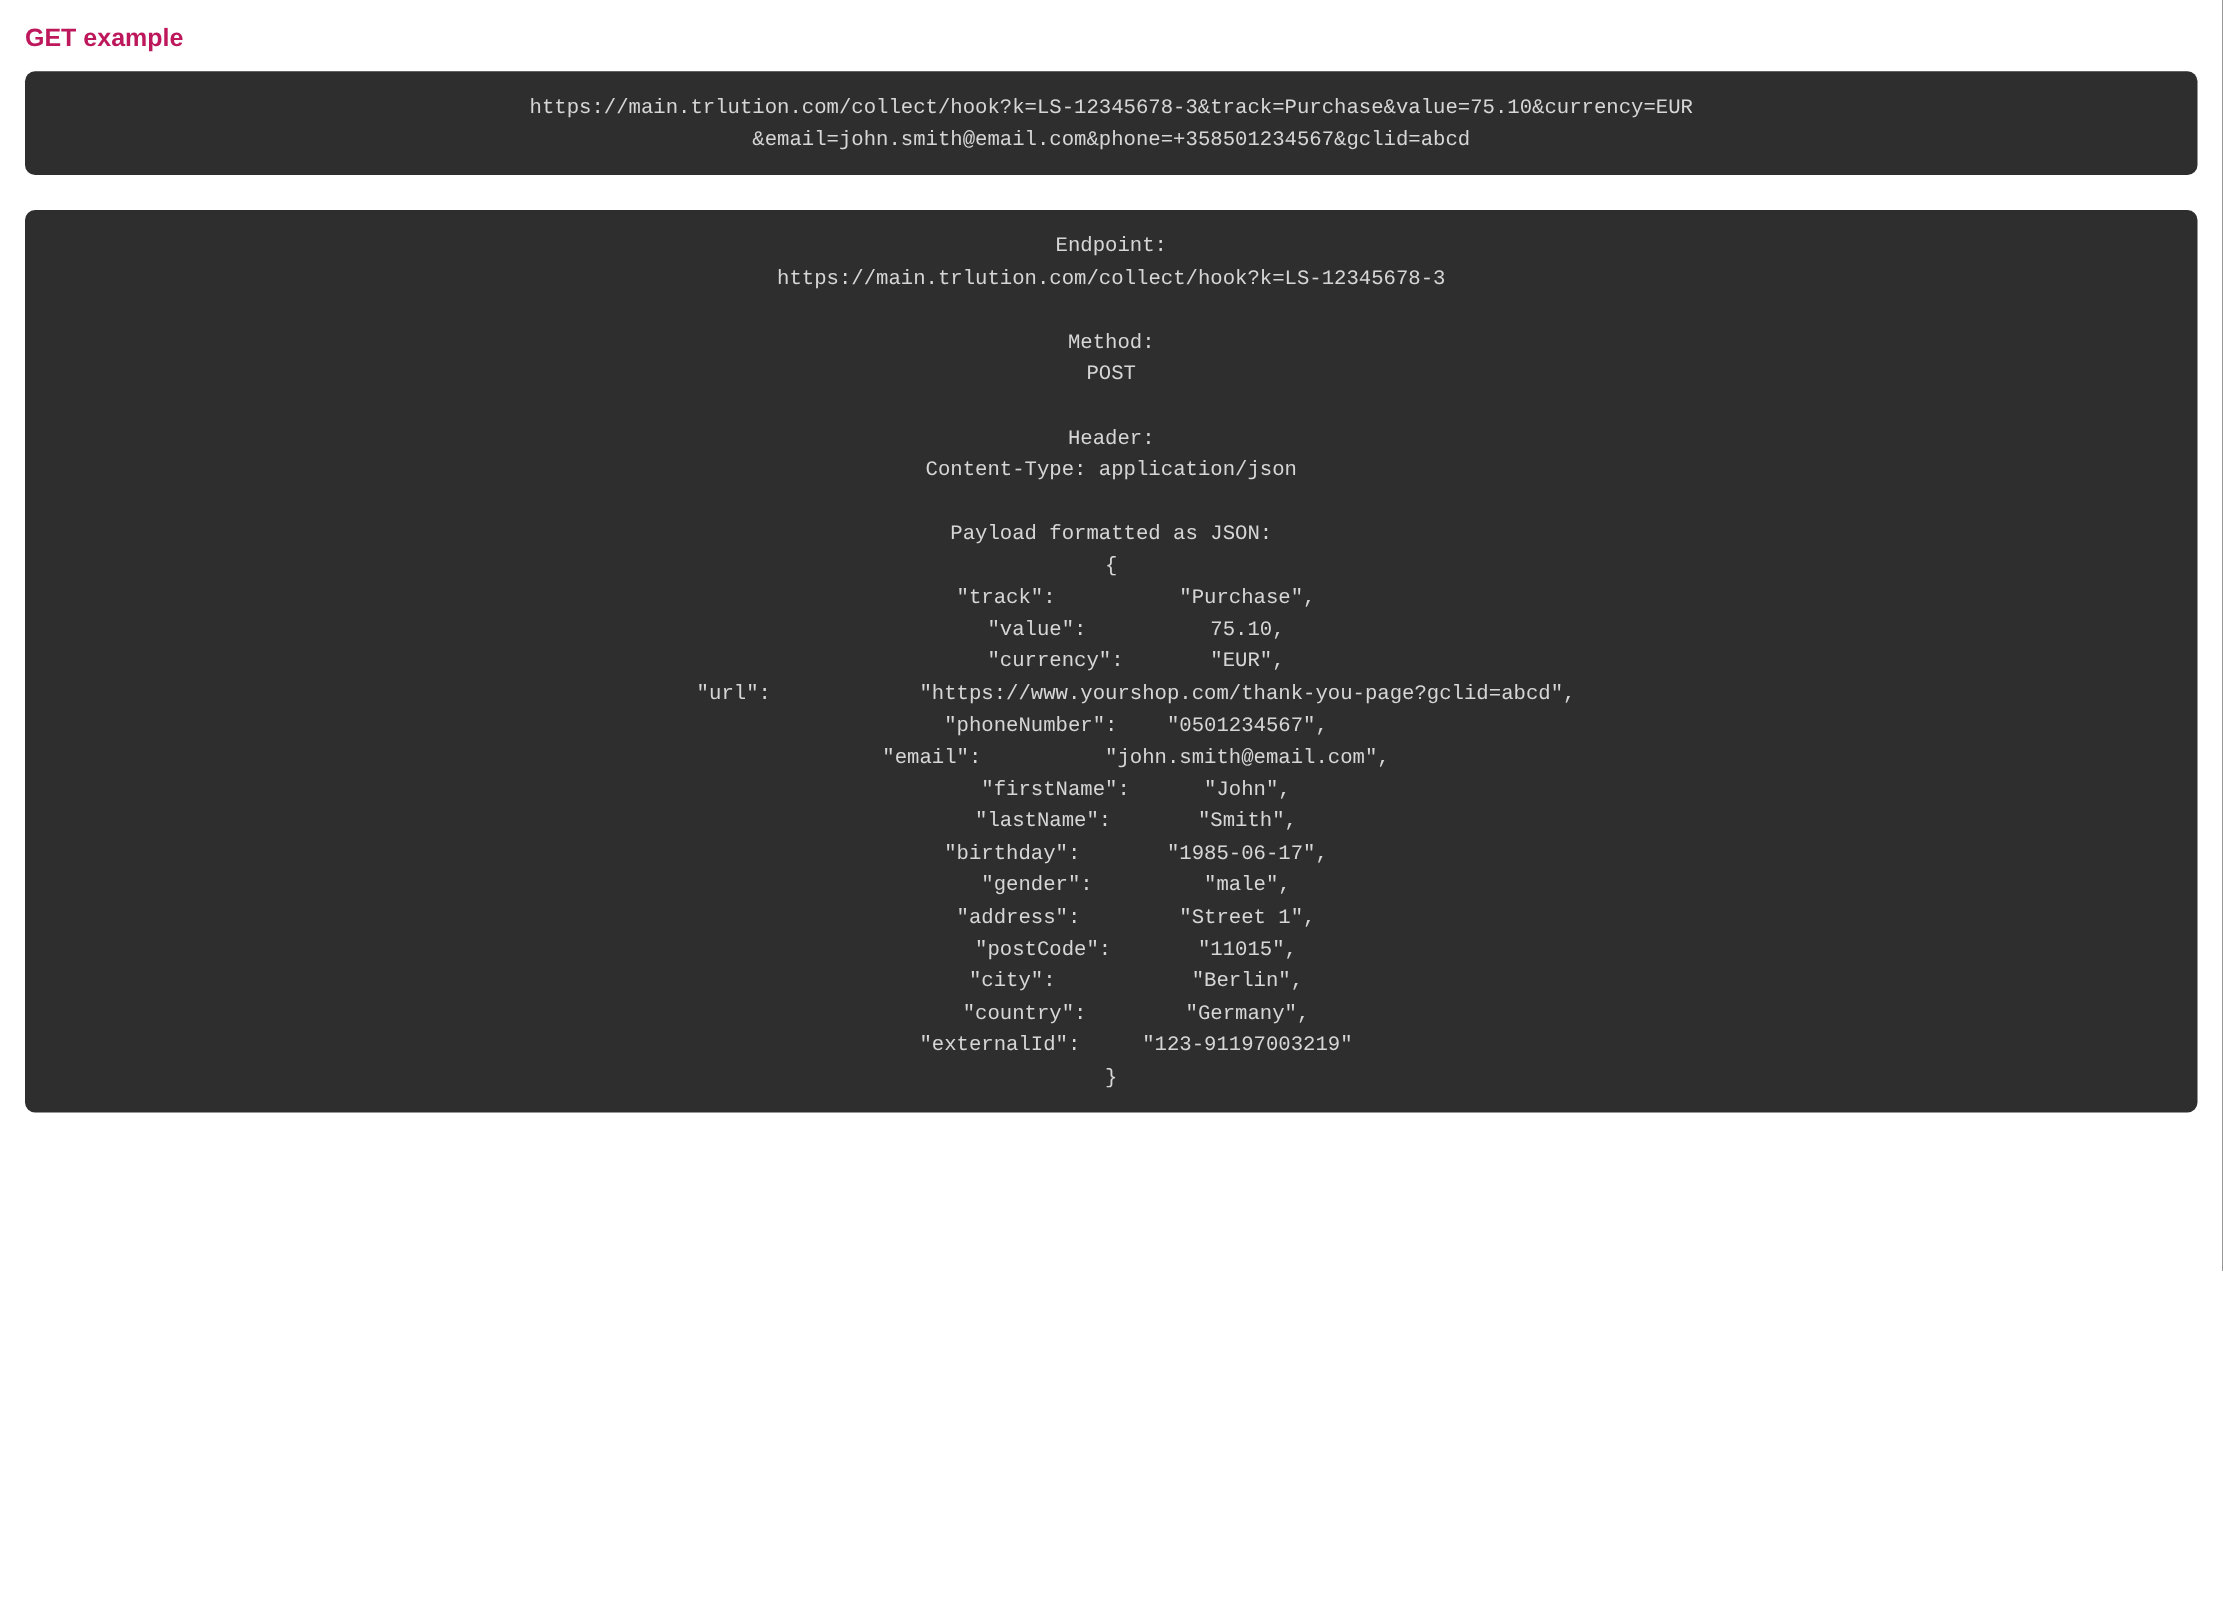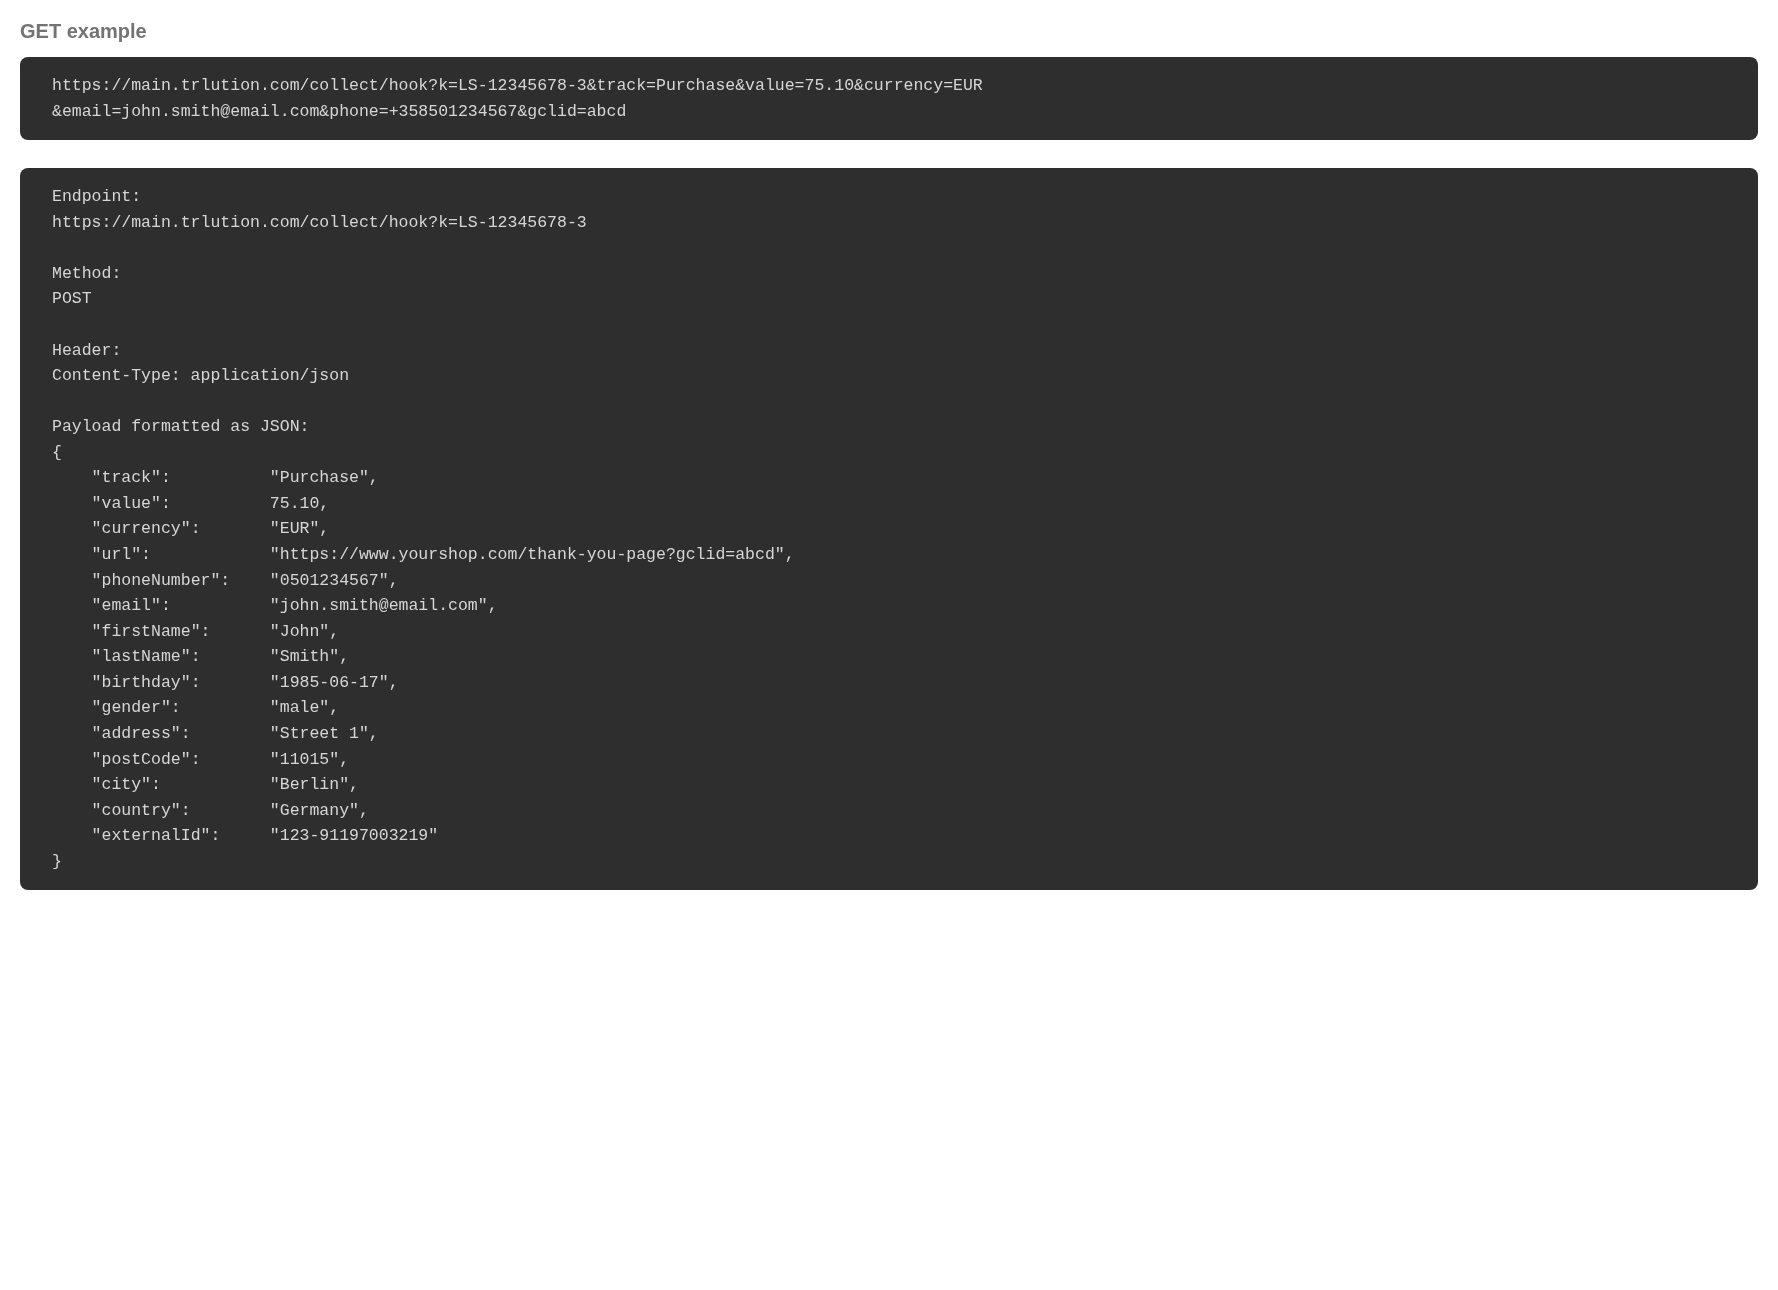--- a/index.html
+++ b/index.html
@@ -9,38 +9,39 @@
     }
     body {
       font-family: -apple-system, BlinkMacSystemFont, "Segoe UI", Helvetica, Arial, sans-serif;
       background: #ffffff;
       padding: 20px;
       color: #1a1a1a;
     }
     .section-heading {
       font-size: 20px;
       font-weight: 600;
-      color: #737373;
+      color: #be185d;
       margin-bottom: 14px;
       margin-top: 0;
     }
     .section + .section {
       margin-top: 28px;
     }
     .code-block {
       background: #2e2e2e;
       border-radius: 8px;
       padding: 16px 32px;
       color: #d6d6d6;
       font-family: "SFMono-Regular", Consolas, "Liberation Mono", Menlo, Courier, monospace;
       font-size: 16.5px;
       line-height: 1.55;
       white-space: pre-wrap;
       word-break: break-word;
       overflow-x: auto;
+      text-align: center;
     }
   </style>
 </head>
 <body>
 
 <div class="section">
   <h3 class="section-heading">GET example</h3>
   <pre class="code-block">https://main.trlution.com/collect/hook?k=LS-12345678-3&amp;track=Purchase&amp;value=75.10&amp;currency=EUR
 &amp;email=john.smith@email.com&amp;phone=+358501234567&amp;gclid=abcd</pre>
 </div>

